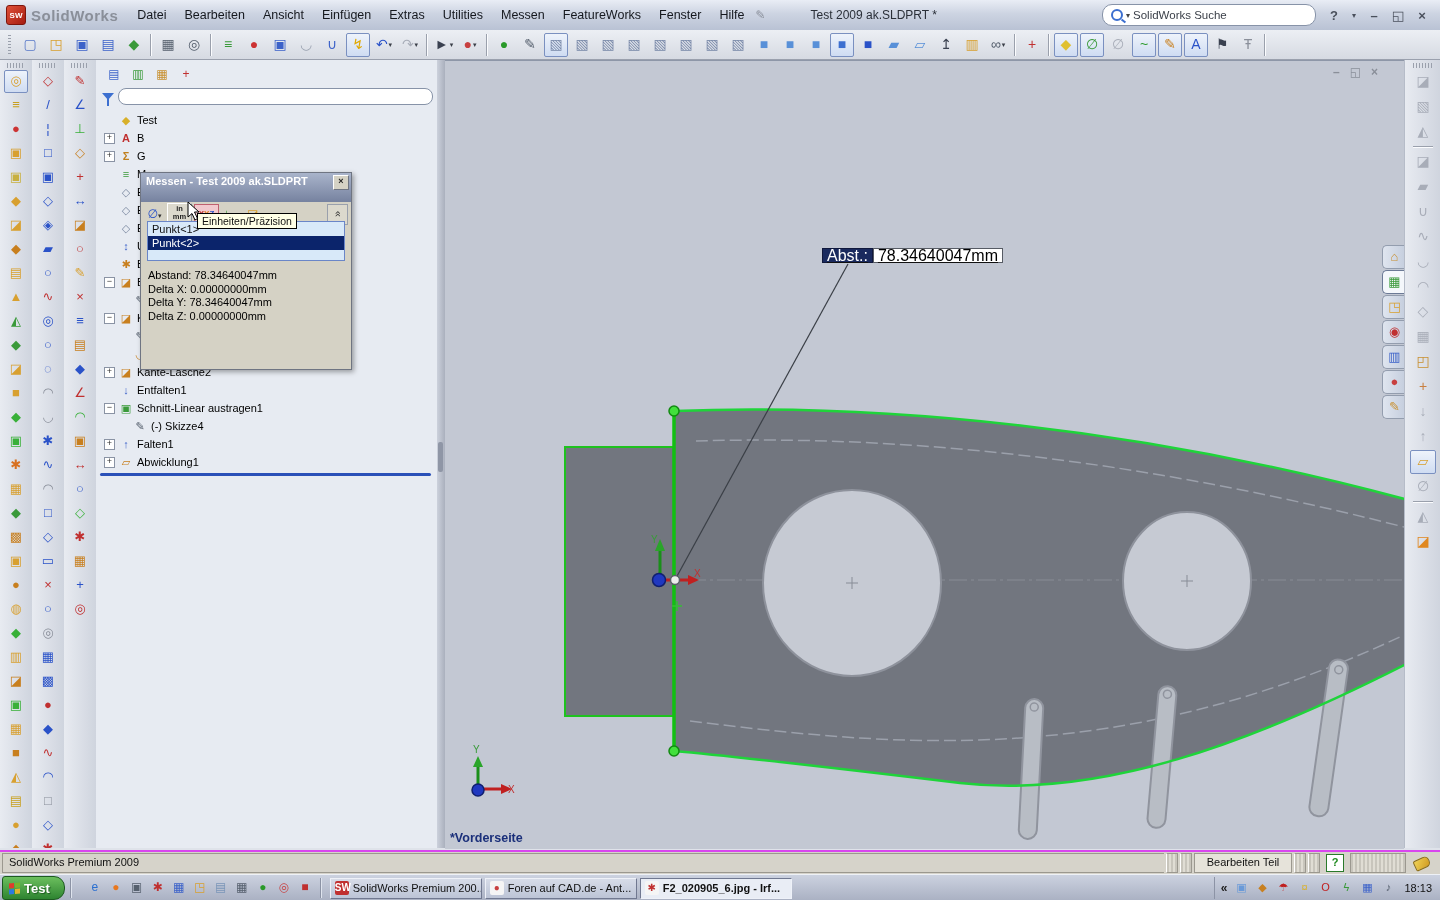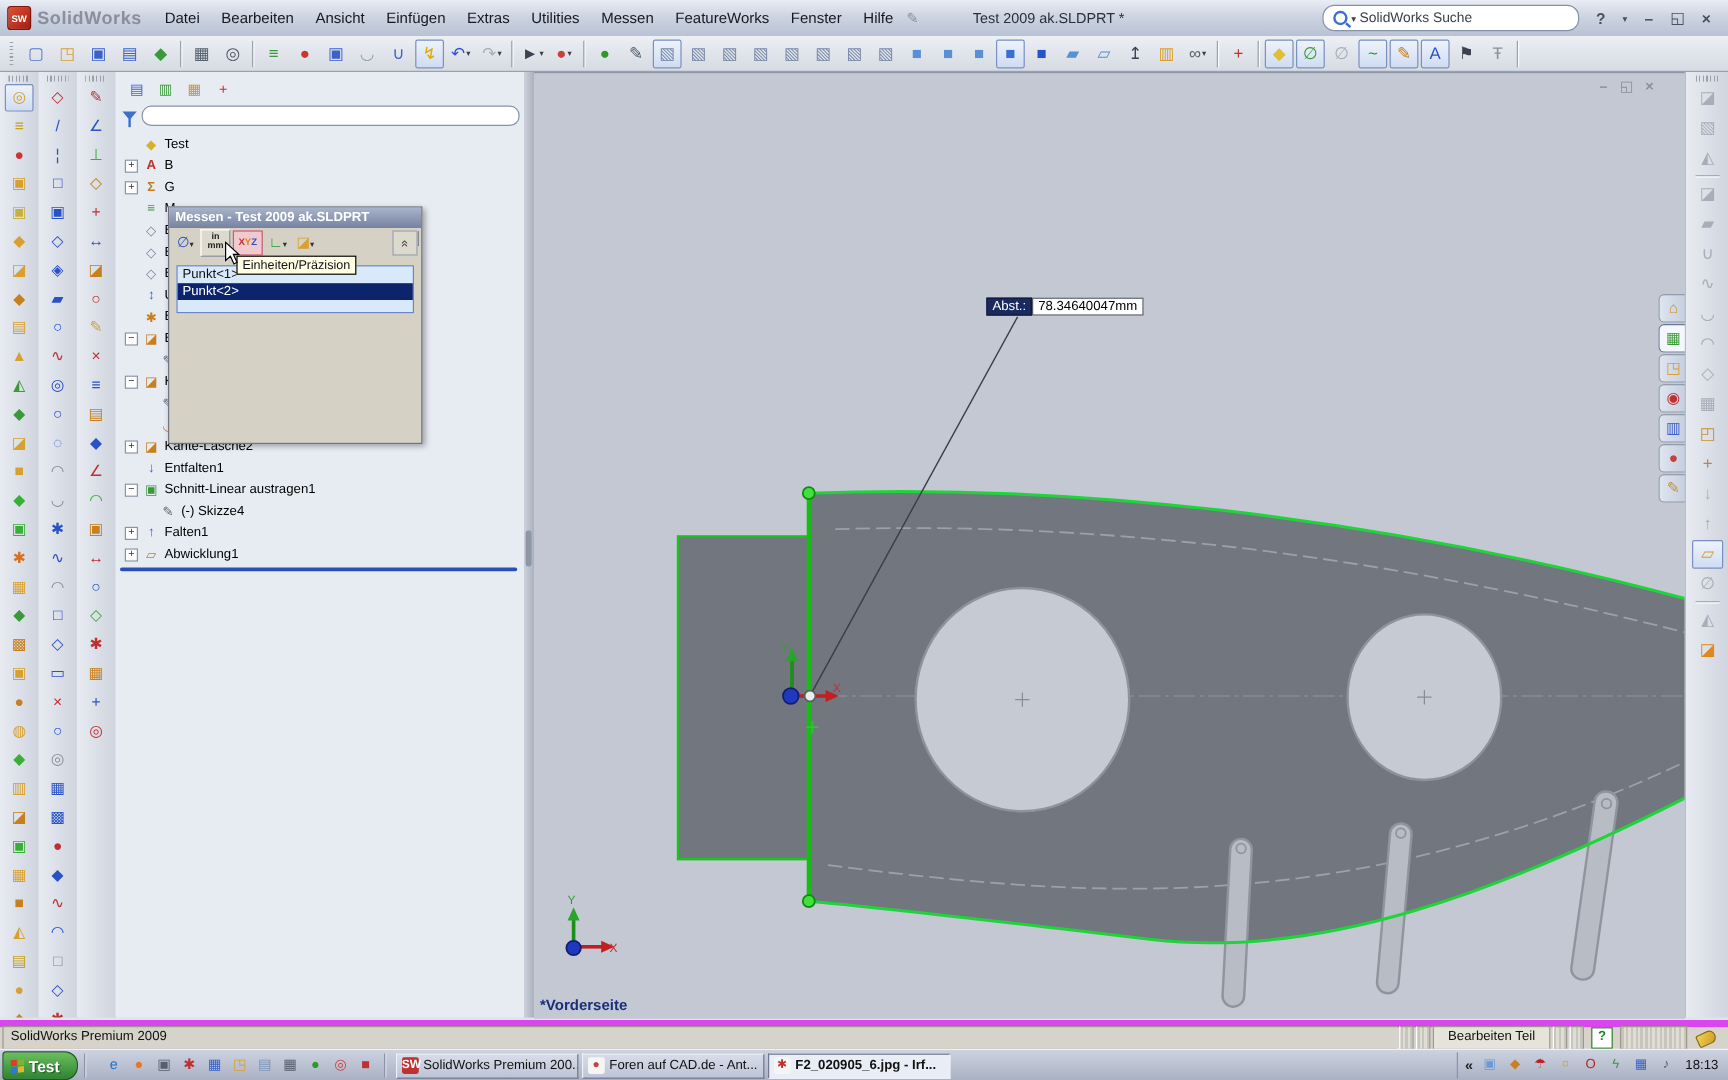--- a/index.html
+++ b/index.html
@@ -64,40 +64,40 @@
   .tlabel{color:#000;}
   .rollback{height:3px;background:#2a50b8;margin:2px 6px 0 4px;border-radius:2px;}
   
   .splitter{position:absolute;left:437px;top:0;width:8px;height:788px;background:linear-gradient(90deg,#ccd1dc,#aab0bd);}
   .splitter .knob{position:absolute;left:1px;top:382px;width:5px;height:30px;background:#8f96a6;border-radius:2px;}
   
   .viewport{position:absolute;left:445px;top:0;width:959px;height:788px;background:#c3c8d3;
     border-top:1px solid #8e97a8;overflow:hidden;}
   .docbtns{position:absolute;left:888px;top:4px;display:flex;gap:10px;color:#8a8f99;font-weight:bold;font-size:12px;}
   .docbtns span{cursor:default;}
-  .callout{position:absolute;left:377px;top:187px;display:flex;font-size:11px;line-height:13px;}
+  .callout{position:absolute;left:377px;top:187px;display:flex;font-size:16px;line-height:13px;text-decoration:underline;}
   .callout .clabel{background:#1a2a5e;color:#fff;padding:0 4px;border:1px solid #10183c;}
   .callout .cvalue{background:#fff;color:#000;padding:0 4px;border:1px solid #565b64;text-align:right;}
   .viewname{position:absolute;left:5px;top:770px;color:#1a2f7a;font-weight:bold;font-size:12.5px;}
   
   .taskpane-tabs{position:absolute;left:1381px;top:185px;width:25px;display:flex;flex-direction:column;gap:1px;}
   .taskpane-tabs .ticon{width:23px;height:22px;line-height:21px;background:linear-gradient(90deg,#dfe5ef,#c4cddd);
     border:1px solid #93 9dae;border:1px solid #939dae;border-right:none;border-radius:5px 0 0 5px;font-size:13px;}
   .taskpane-tabs .ticon.sel{background:#f4f7fb;border-color:#6c7a96;}
   .rightstrip{position:absolute;left:1404px;top:0;width:36px;height:788px;background:linear-gradient(90deg,#e8ebf1,#cfd4de);
     border-left:1px solid #b6bcc8;overflow:hidden;}
   .rightstrip::before{content:"";display:block;height:5px;margin:3px 8px 2px;
     background:repeating-linear-gradient(90deg,#9aa0ac 0 1px,transparent 1px 3px);}
   .rightstrip .ticon{display:block;margin:1px auto;width:24px;height:22px;line-height:21px;font-size:14px;}
   .rightstrip .hsep{width:20px;height:0;border-top:1px solid #9aa0ac;border-bottom:1px solid #fbfcfe;margin:2px auto;display:block;}
   
   .mdlg{position:absolute;left:140px;top:112px;width:210px;height:196px;background:#d5d2c5;
     border:1px solid #6f7582;box-shadow:2px 2px 5px rgba(0,0,0,.35);z-index:30;}
-  .mdlg-title{height:17px;background:linear-gradient(180deg,#a9b4cb,#76829f);color:#fff;
-    font-weight:bold;font-size:11px;line-height:17px;padding-left:5px;display:flex;flex-direction:column;}
+  .mdlg-title{height:29px;background:linear-gradient(180deg,#a9b4cb,#76829f);color:#fff;
+    font-weight:bold;font-size:11px;line-height:17px;padding-left:5px;display:flex;}
   .mdlg-close{margin-left:auto;width:14px;height:13px;margin-top:2px;margin-right:2px;background:#d5d2c5;
     border:1px solid #fff;border-right-color:#6f7582;border-bottom-color:#6f7582;color:#222;
     font-size:9px;line-height:11px;text-align:center;}
   .mdlg-toolbar{height:23px;display:flex;align-items:center;gap:2px;padding:1px 3px;}
   .mbtn{height:19px;min-width:19px;line-height:18px;text-align:center;font-size:12px;border:1px solid transparent;}
   .mbtn .dd2{font-size:7px;color:#333;}
   .mbtn.raised{border:1px solid #fff;border-right-color:#8a8f9a;border-bottom-color:#8a8f9a;background:#dcd9cd;}
   .units{font-size:7.5px;line-height:8px;font-weight:bold;color:#222;padding:1px 2px;}
   .xyzbtn{background:#f2c9ce;border:1px solid #c06070;font-size:8px;font-weight:bold;padding:0 2px;}
   .xyzbtn .lx{color:#c03030;} .xyzbtn .ly{color:#e08020;} .xyzbtn .lz{color:#2a52c8;}
@@ -105,21 +105,21 @@
   .mcollapse i{display:inline-block;transform:rotate(-90deg);font-style:normal;font-size:11px;color:#333;}
   .mlist{position:absolute;left:6px;top:48px;width:196px;height:38px;background:#d8e9f9;border:1px solid #6a86c8;font-size:11px;}
   .mrow{height:14px;line-height:14px;padding-left:4px;}
   .mrow.sel{background:#0b246b;color:#fff;}
   .mresults{position:absolute;left:7px;top:96px;font-size:11px;line-height:13.5px;color:#000;}
   .mtooltip{position:absolute;left:56px;top:40px;background:#ffffe6;border:1px solid #000;
     font-size:10.5px;padding:1px 4px;white-space:nowrap;z-index:40;}
   .mcursor{position:absolute;left:46px;top:28px;z-index:45;}
   
   .statusbar{position:absolute;left:0;top:850px;width:1440px;height:24px;background:#d6d3ca;
-    border-top:6px solid #d946ef;display:flex;align-items:center;font-size:11px;box-sizing:border-box;}
+    border-top:2px solid #d946ef;display:flex;align-items:center;font-size:11px;box-sizing:border-box;}
   .sb-left{flex:1;padding-left:6px;color:#111;border:1px solid #9b988f;border-right:none;height:18px;line-height:17px;margin-left:2px;background:#d6d3ca;}
   .scell{width:10px;height:18px;border:1px solid #9b988f;border-left-color:#fff;margin-left:2px;
     background:repeating-linear-gradient(90deg,#c8c5bc 0 2px,#ddtae1 2px 4px);background:repeating-linear-gradient(90deg,#c8c5bc 0 2px,#e0ddd4 2px 4px);}
   .sb-mode{width:96px;height:18px;line-height:17px;border:1px solid #9b988f;background:#e6e3da;text-align:center;margin-left:2px;}
   .sb-help{width:16px;height:16px;border:1px solid #2a7a2a;background:#fff;color:#1e8a1e;font-weight:bold;
     text-align:center;line-height:15px;margin-left:6px;font-size:11px;}
   .sb-stripes{width:54px;height:18px;border:1px solid #9b988f;margin-left:6px;
     background:repeating-linear-gradient(90deg,#c8c5bc 0 2px,#e0ddd4 2px 4px);}
   .sb-tag{width:14px;height:9px;background:linear-gradient(135deg,#f0d254,#cf9a22);border:1px solid #8a6a10;
     border-radius:2px 5px 5px 2px;transform:rotate(-25deg);margin:0 10px 0 8px;}
@@ -577,20 +577,26 @@
           <span class="lx">X</span><span class="ly">Y</span><span class="lz">Z</span>
         </span>
         <span class="mbtn" style="color:#2a9a2a"><span>∟</span><span class="dd2">▾</span></span>
         <span class="mbtn" style="color:#d8a030"><span>◪</span><span class="dd2">▾</span></span>
         <span class="mbtn mcollapse"><i>»</i></span>
       </div>
       <div class="mlist">
         <div class="mrow">Punkt&lt;1&gt;</div>
         <div class="mrow sel">Punkt&lt;2&gt;</div>
       </div>
+      <div class="mresults">
+        <div>Abstand: 78.34640047mm</div>
+        <div>Delta X: 0.00000000mm</div>
+        <div>Delta Y: 78.34640047mm</div>
+        <div>Delta Z: 0.00000000mm</div>
+      </div>
       <div class="mtooltip">Einheiten/Präzision</div>
       <svg class="mcursor" width="14" height="20">
         <polygon points="1,1 1,16 5,12.5 8,19 10.5,17.5 7.5,11 12,11" fill="#fff" stroke="#000" stroke-width="1"></polygon>
       </svg>
     </div>
   </div>
 
   <div class="statusbar">
     <span class="sb-left">SolidWorks Premium 2009</span>
     <span class="scell"></span>

